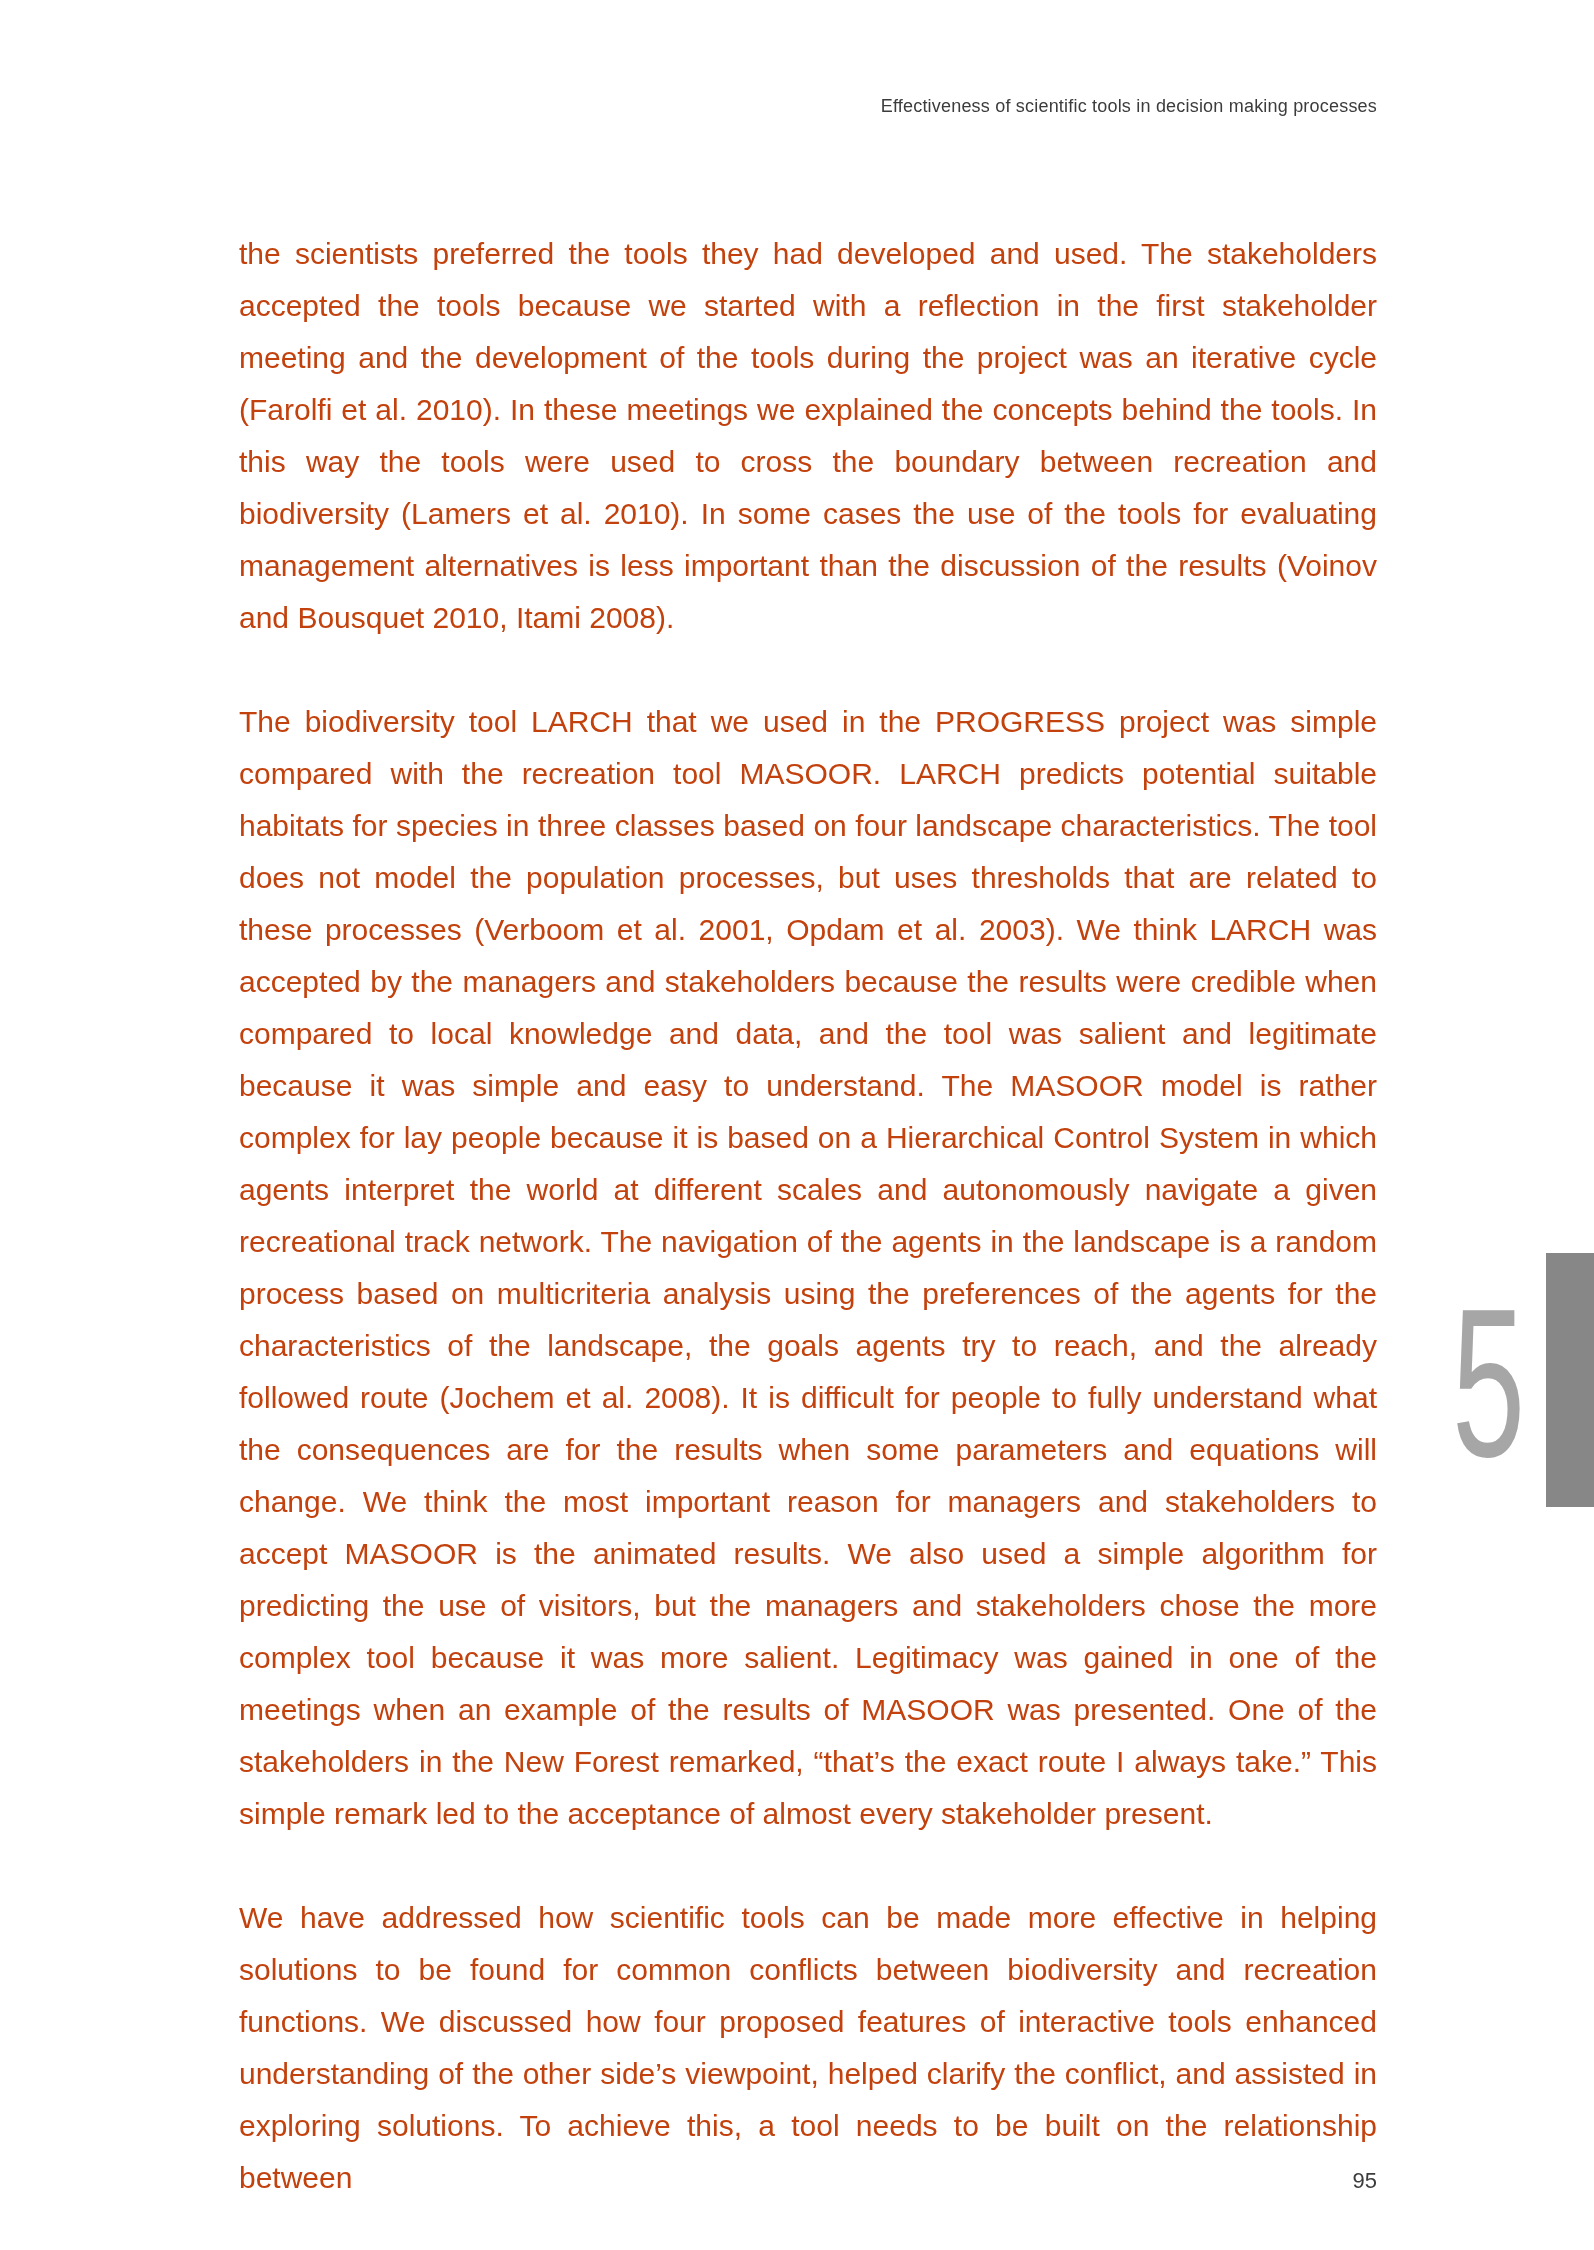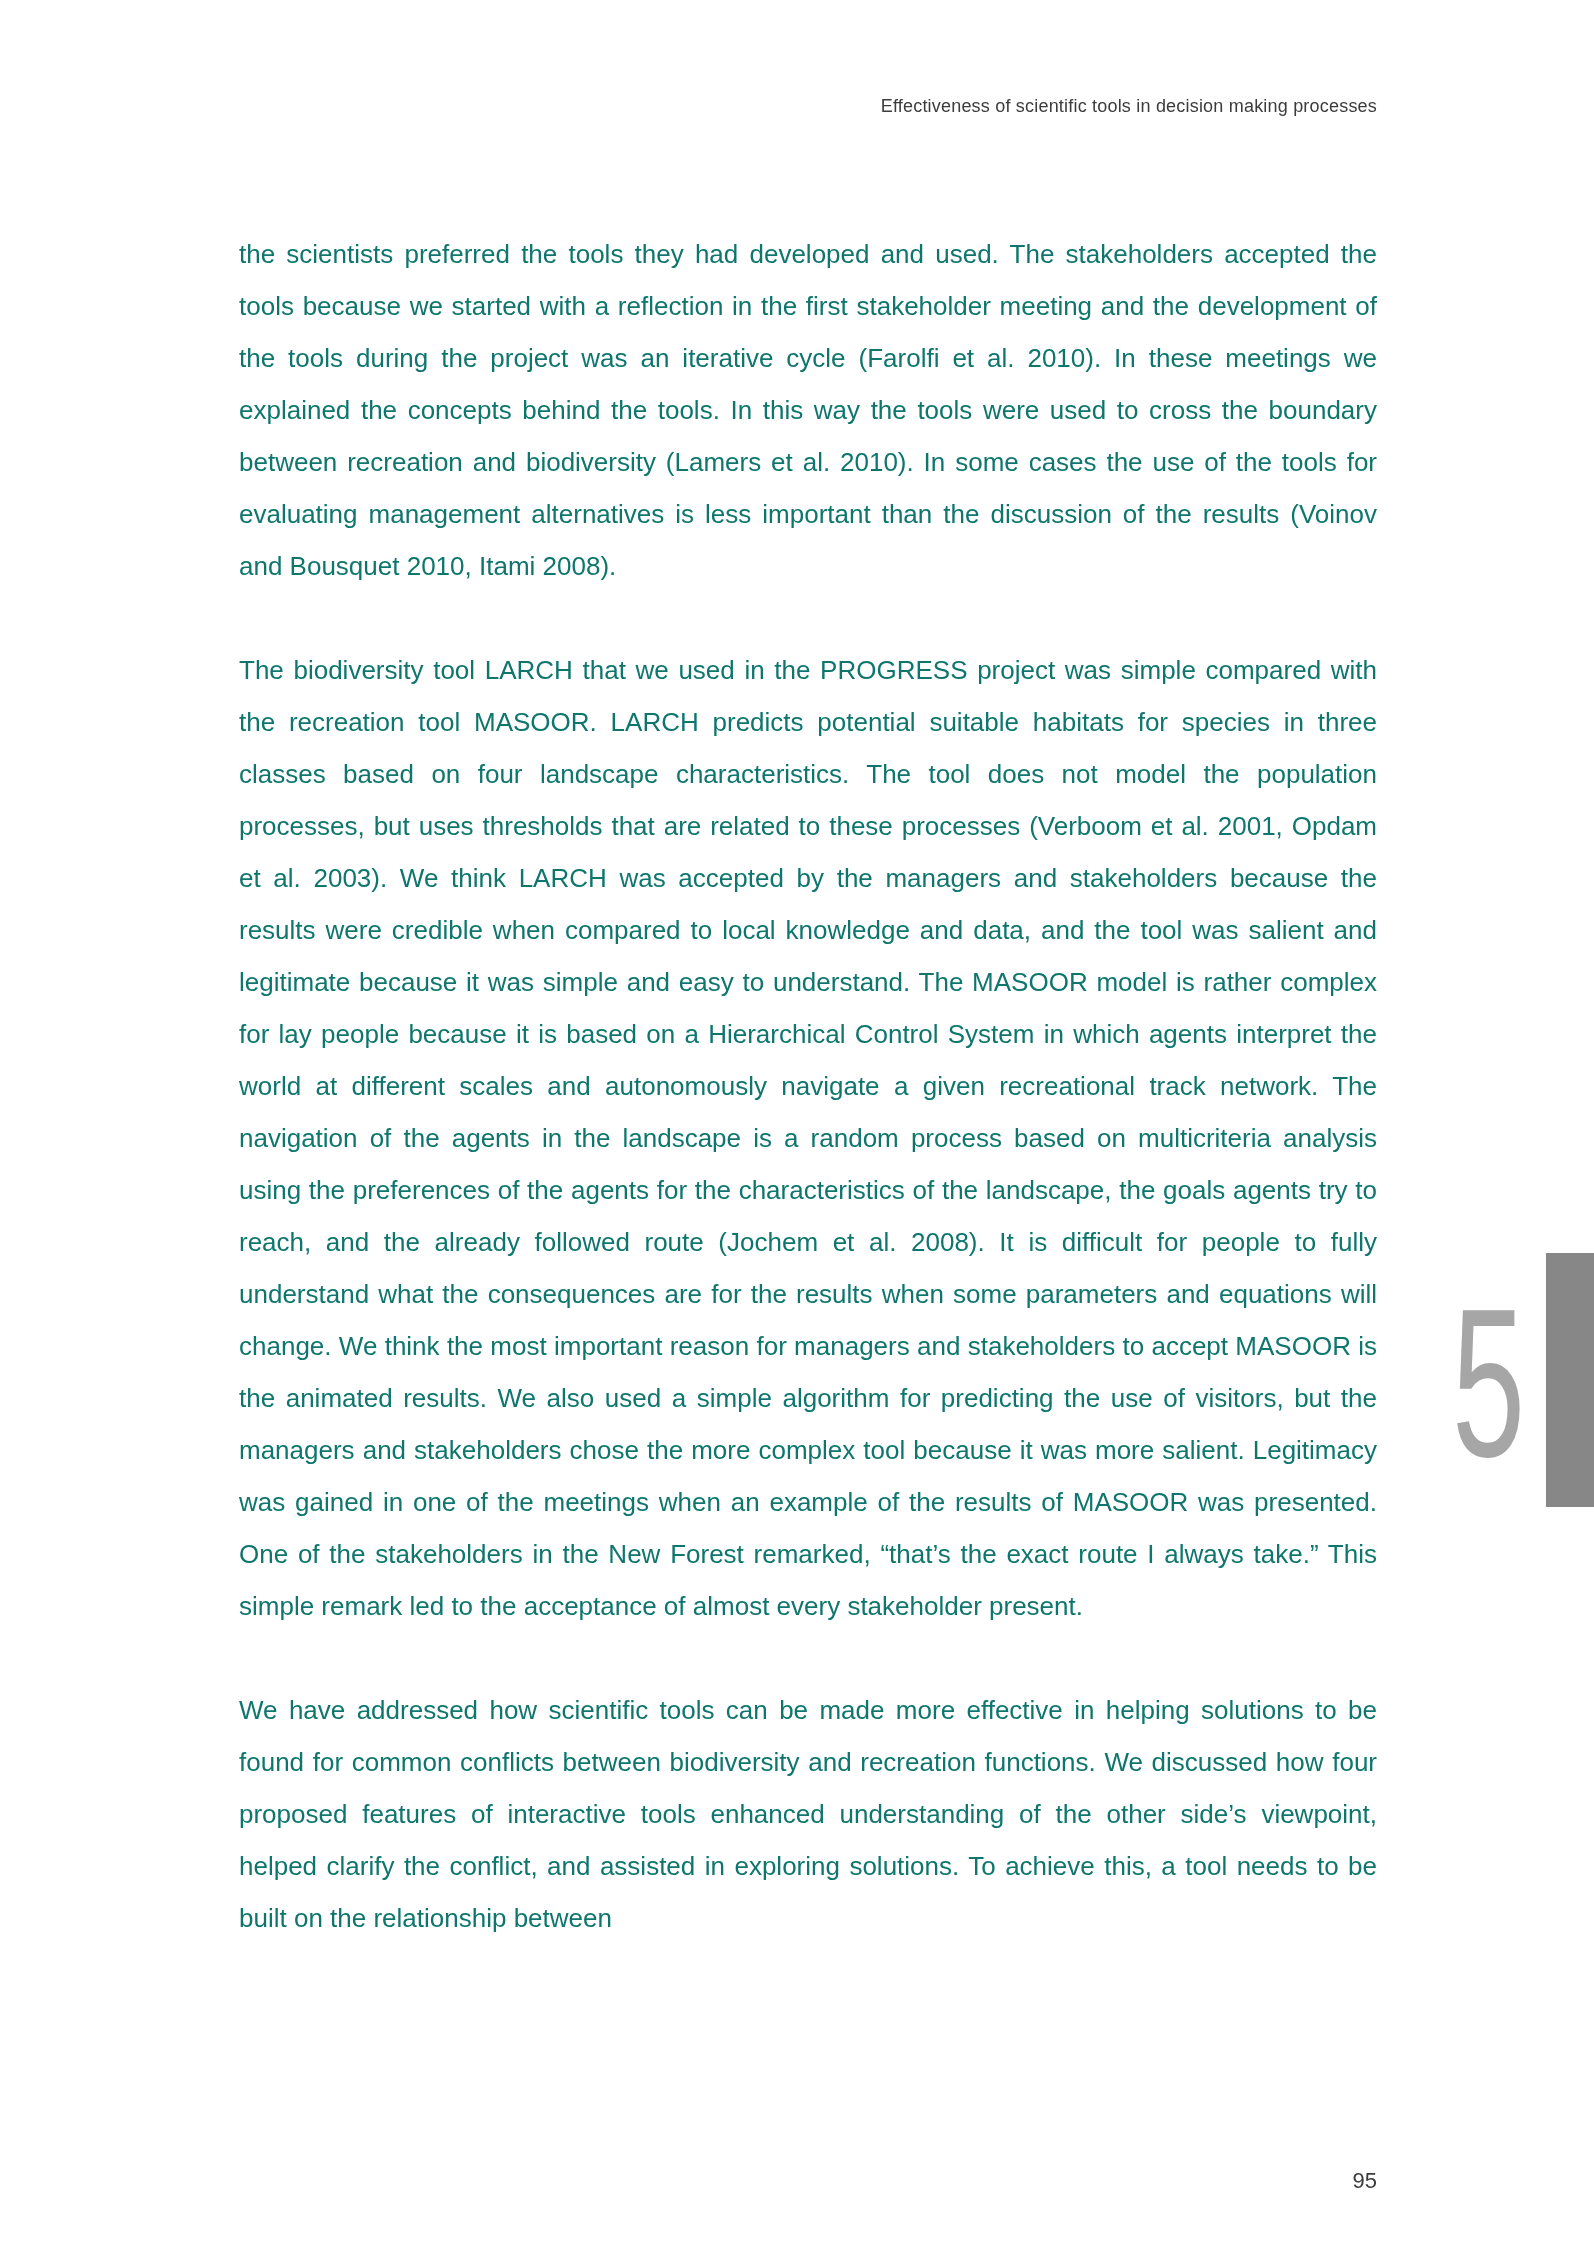--- a/index.html
+++ b/index.html
@@ -28,25 +28,25 @@
     color: #3c3c3c;
   }
   .body-column {
     position: absolute;
     top: 228px;
     left: 239px;
     width: 1138px;
   }
   .body-column p {
     margin: 0 0 52px 0;
-    font-size: 26px;
+    font-size: 30px;
     line-height: 52px;
     text-align: justify;
     text-justify: inter-word;
-    color: #0f766e;
+    color: #c2410c;
   }
   .chapter-number {
     position: absolute;
     top: 1268px;
     right: 62px;
     width: 140px;
     height: 230px;
     font-size: 212px;
     line-height: 230px;
     font-weight: 300;

